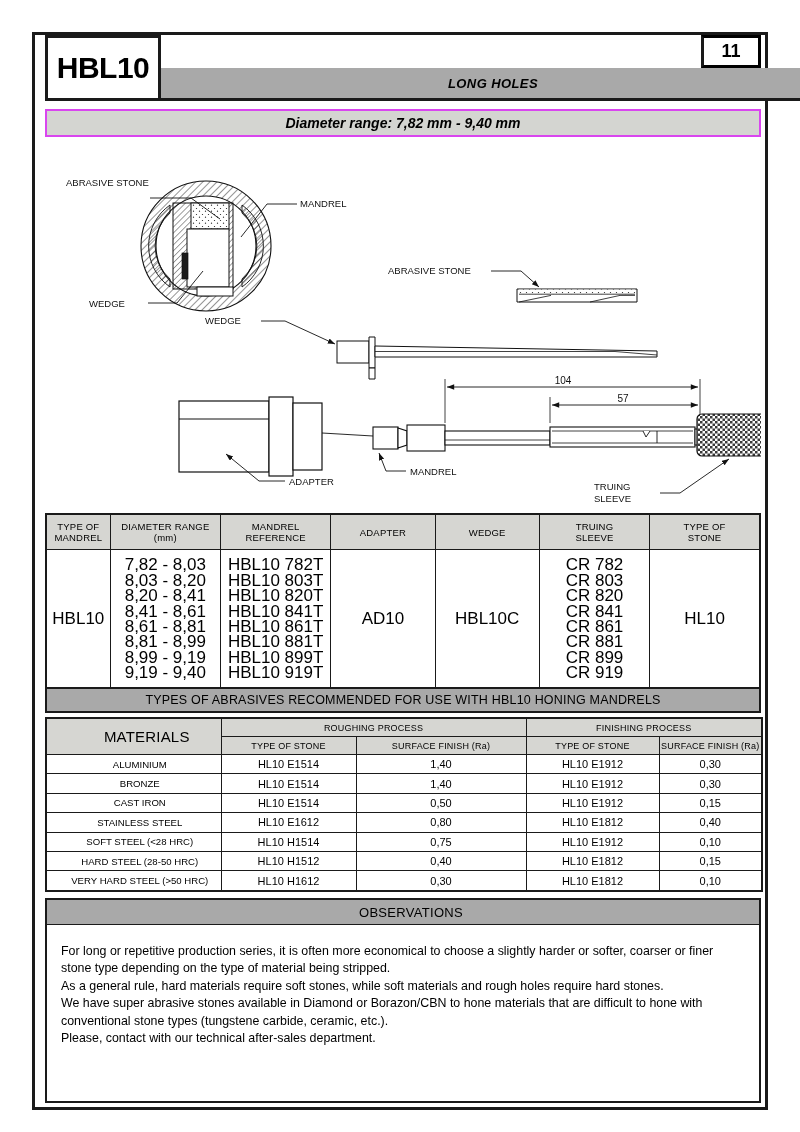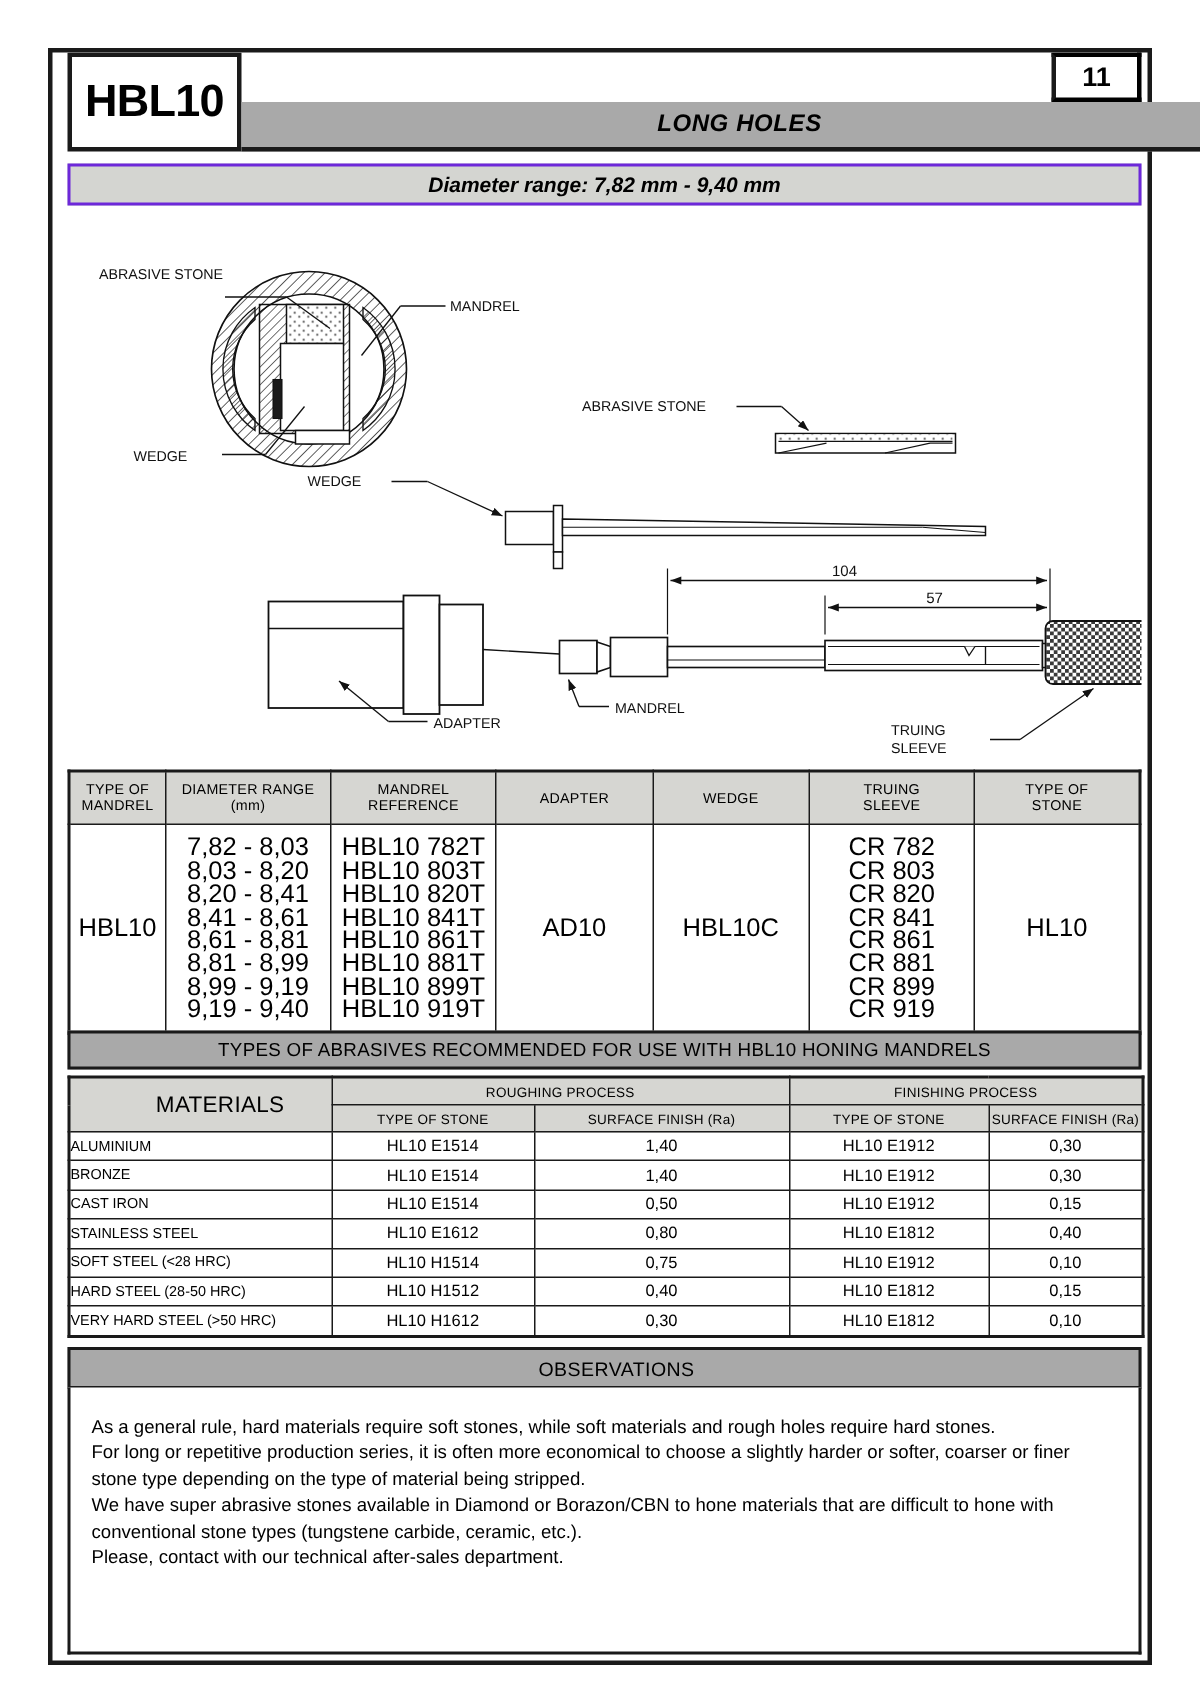--- a/index.html
+++ b/index.html
@@ -6,26 +6,26 @@
   body{width:800px;height:1132px;font-family:"Liberation Sans",sans-serif;color:#000;}
   .page{position:absolute;left:32px;top:32px;width:736px;height:1078px;border:3px solid #1a1a1a;box-sizing:border-box;background:#fff;}
 
   
   .hdr{position:absolute;left:0;top:0;width:100%;height:68px;}
   .hdr-code{position:absolute;left:10px;top:0px;width:116px;height:66px;border:3px solid #1a1a1a;box-sizing:border-box;background:#fff;display:flex;align-items:center;justify-content:center;}
   .hdr-code span{font-size:30px;font-weight:bold;letter-spacing:-0.5px;}
   .hdr-series{position:absolute;left:126px;top:0px;width:540px;height:33px;background:#a9a9a9;border-top:3px solid #1a1a1a;border-bottom:1px solid #6e6e6e;box-sizing:border-box;display:flex;align-items:center;justify-content:center;}
   .hdr-series span{font-size:17px;font-weight:bold;letter-spacing:0.5px;}
   .hdr-sub{position:absolute;left:126px;top:33px;width:664px;height:33px;background:#a9a9a9;border-bottom:3px solid #1a1a1a;box-sizing:border-box;display:flex;align-items:center;justify-content:center;}
-  .hdr-sub span{font-size:16px;font-weight:bold;font-style:italic;letter-spacing:0.4px;}
+  .hdr-sub span{font-size:13px;font-weight:bold;font-style:italic;letter-spacing:0.4px;}
   .hdr-page{position:absolute;left:666px;top:0px;width:60px;height:33px;border:3px solid #000000;border-left:3px solid #1a1a1a;box-sizing:border-box;background:#fff;display:flex;align-items:center;justify-content:center;}
   .hdr-page span{font-size:18px;font-weight:bold;}
 
   
-  .dia-band{position:absolute;left:10px;top:74px;width:716px;height:28px;background:#d4d5d1;border:2px solid #6d28d9;box-sizing:border-box;display:flex;align-items:center;justify-content:center;}
+  .dia-band{position:absolute;left:10px;top:74px;width:716px;height:28px;background:#d4d5d1;border:2px solid #d946ef;box-sizing:border-box;display:flex;align-items:center;justify-content:center;}
   .dia-band span{font-size:14px;font-weight:bold;font-style:italic;}
 
   
   .drawing{position:absolute;left:10px;top:106px;width:716px;height:362px;background:#fff;}
   .drawing svg{display:block;}
 
   
   .tbl{position:absolute;left:10px;border-collapse:collapse;border:2px solid #1a1a1a;background:#fff;table-layout:fixed;}
   .tbl td,.tbl th{border:1px solid #1a1a1a;text-align:center;vertical-align:middle;font-weight:normal;padding:0;}
   #mandrel-table{top:478px;width:716px;}
@@ -40,21 +40,21 @@
   #abrasive-banner span{font-size:12.5px;letter-spacing:0.2px;}
   #observations-banner{top:863px;height:28px;padding-left:16px;}
   #observations-banner span{font-size:13px;letter-spacing:0.3px;}
 
   
   #abrasive-table{top:682px;width:716px;}
   #abrasive-table td{border:1px solid #1a1a1a;}
   #abrasive-table thead td{background:#d6d6d2;font-size:9px;height:17px;letter-spacing:0.2px;}
   #abrasive-table thead td.mat{font-size:15px;height:34px;padding-left:26px;}
   #abrasive-table tbody td{font-size:11px;height:18.4px;}
-  #abrasive-table tbody td.matname{text-align:left;padding-left:0;font-size:9.6px;}
+  #abrasive-table tbody td.matname{text-align:center;padding-left:12px;font-size:9.6px;}
 
   
   .obs-body{position:absolute;left:10px;top:890px;width:716px;height:178px;border:2px solid #1a1a1a;border-top:none;box-sizing:border-box;background:#fff;padding:18px 14px 0 14px;}
   .obs-body p{margin:0;font-size:12.4px;line-height:17.4px;}
 </style>
 </head>
 <body>
 
 <div class="page">
 
@@ -375,19 +375,19 @@
           <td>HL10 E1812</td>
           <td>0,10</td>
         </tr>
       </tbody>
   </table>
 
   <div class="banner" id="observations-banner">
     <span>OBSERVATIONS</span>
   </div>
   <div class="obs-body">
+    <p style="text-align: left;">For long or repetitive production series, it is often more economical to choose a slightly harder or softer, coarser or finer stone type depending on the type of material being stripped.</p>
     <p style="text-align: left;">As a general rule, hard materials require soft stones, while soft materials and rough holes require hard stones.</p>
-    <p style="text-align: left;">For long or repetitive production series, it is often more economical to choose a slightly harder or softer, coarser or finer stone type depending on the type of material being stripped.</p>
     <p style="text-align: left;">We have super abrasive stones available in Diamond or Borazon/CBN to hone materials that are difficult to hone with conventional stone types (tungstene carbide, ceramic, etc.).</p>
     <p style="text-align: left;">Please, contact with our technical after-sales department.</p>
   </div>
 
 </div>
 
 </body></html>

